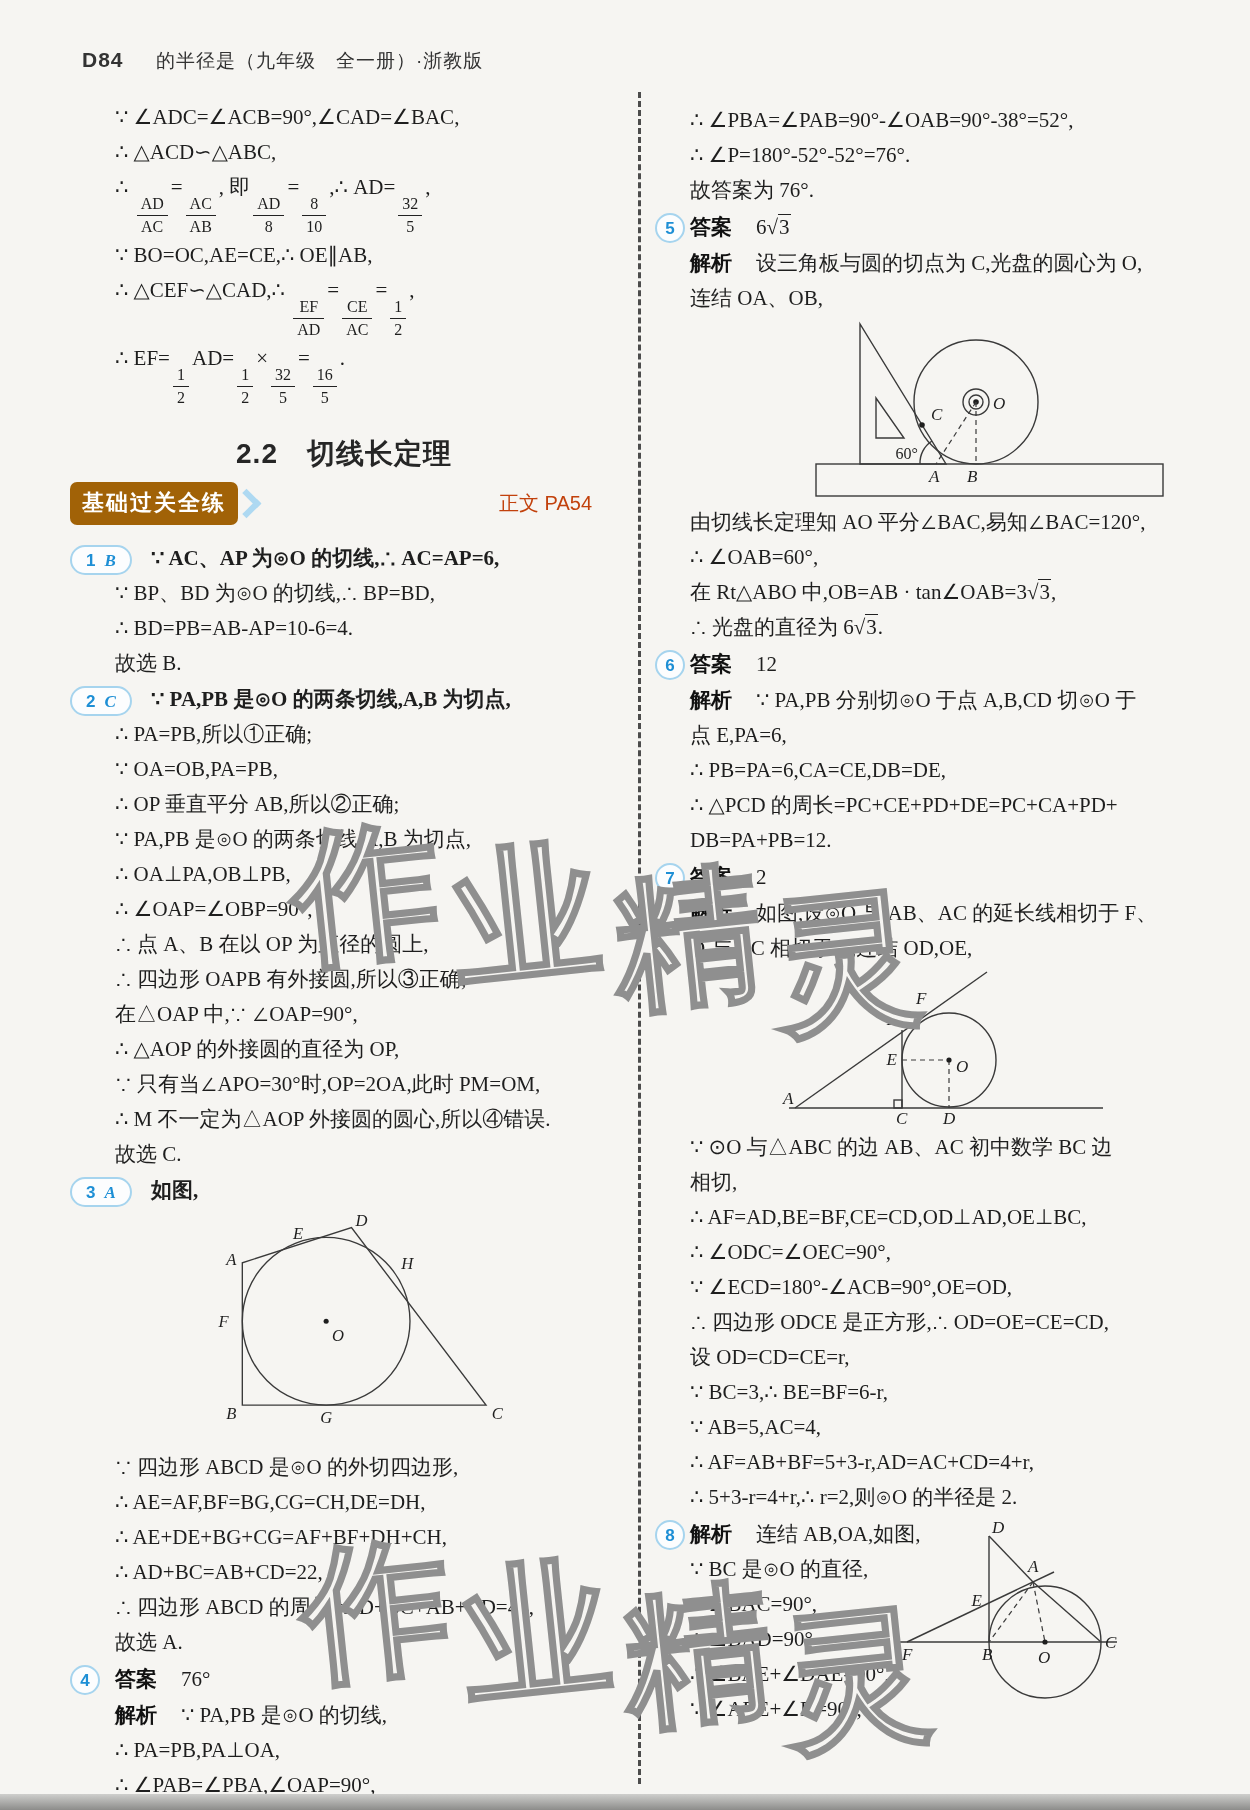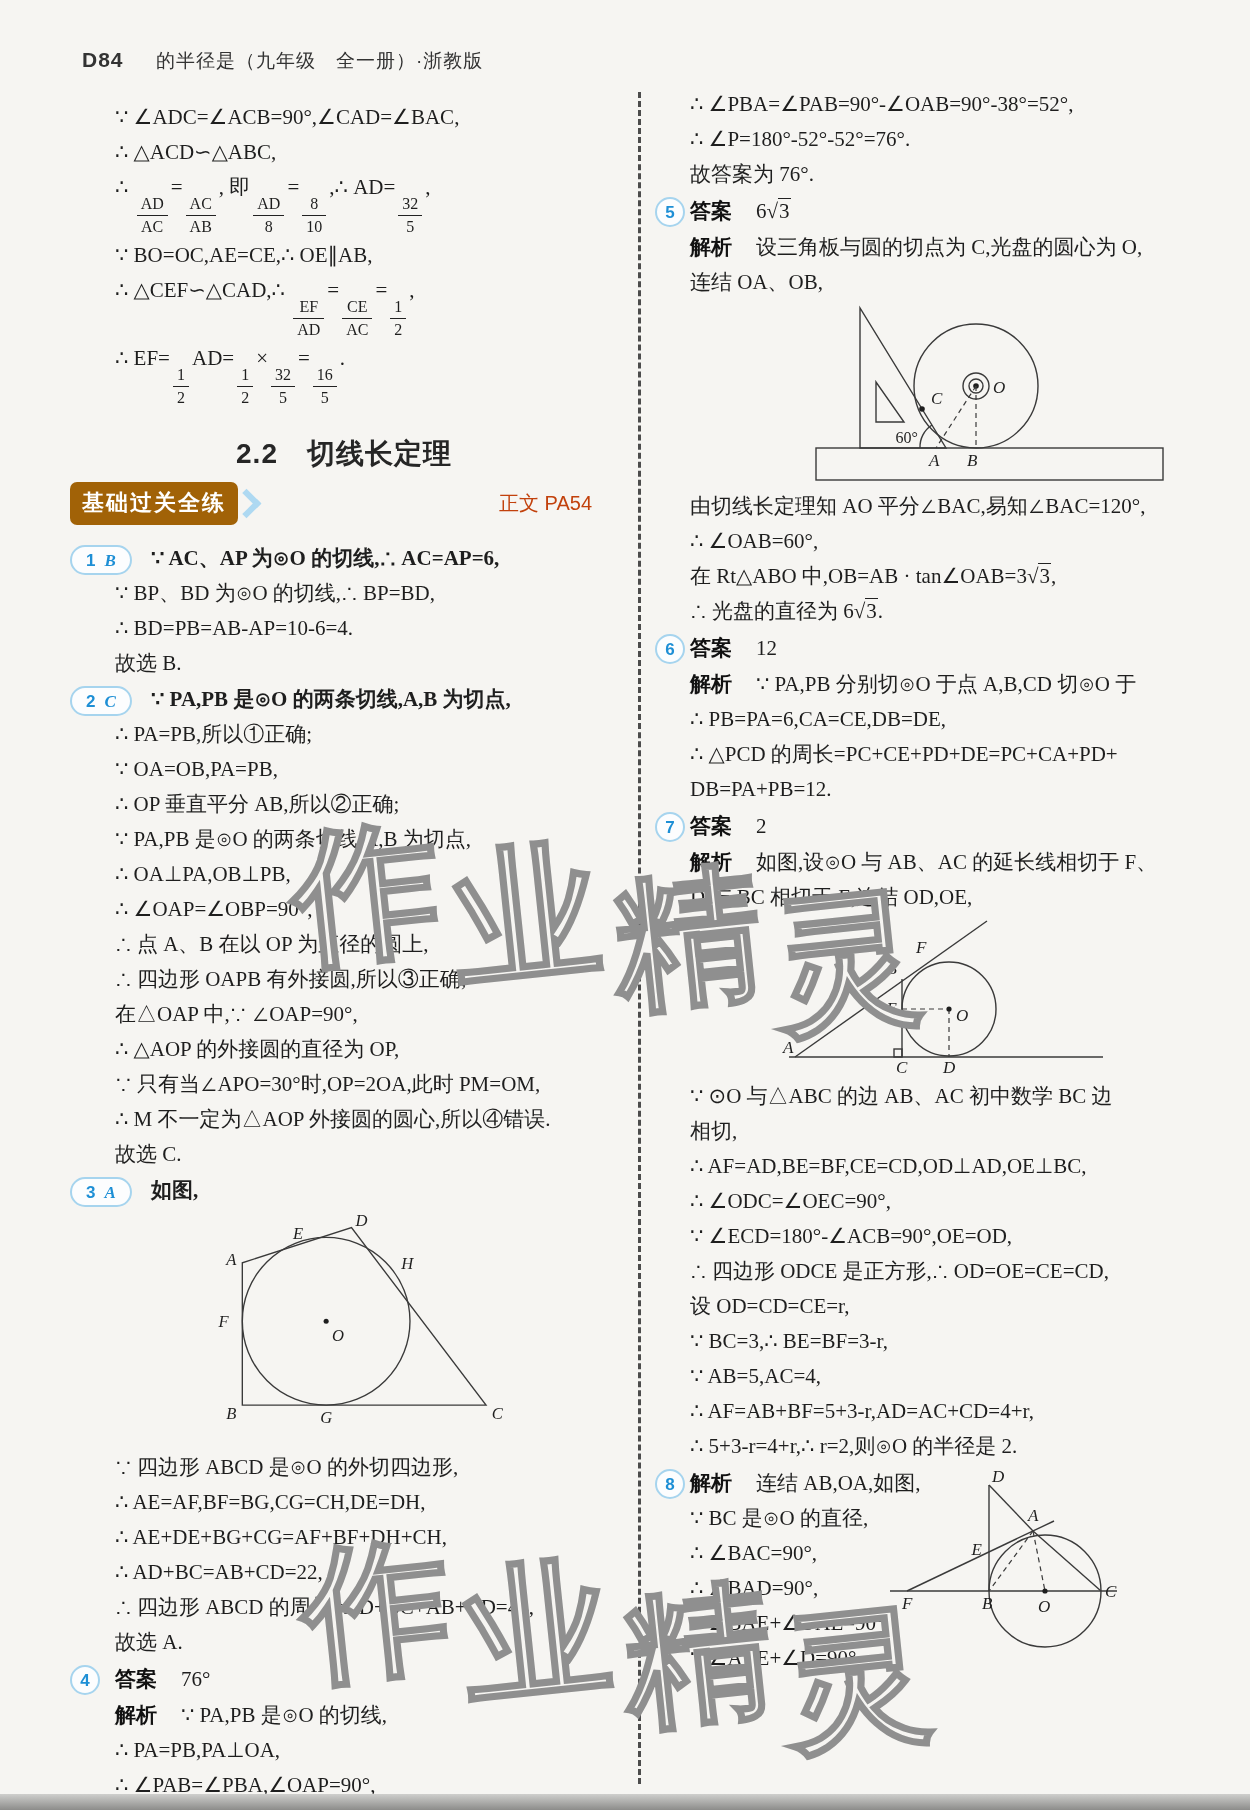--- a/index.html
+++ b/index.html
@@ -5,21 +5,21 @@
   html,body{margin:0;padding:0;}
   body{width:1250px;height:1810px;position:relative;background:#f6f5f2;overflow:hidden;
        font-family:"Liberation Serif", serif;color:#1e1e1e;}
   
   .hdr{position:absolute;left:82px;top:48px;font-family:"Liberation Sans",sans-serif;color:#333;}
   .hdr .pno{font-weight:700;font-size:21px;letter-spacing:1px;}
   .hdr .btitle{font-size:19px;margin-left:28px;letter-spacing:1px;}
   
   .col{position:absolute;font-size:21px;line-height:35px;}
   #leftcol{left:70px;top:100px;width:548px;}
-  #rightcol{left:655px;top:79px;width:570px;}
+  #rightcol{left:655px;top:95px;width:570px;}
   .colpad{padding-left:45px;}
   #rightcol .colpad{padding-left:35px;}
   .ln{min-height:35px;white-space:nowrap;}
   .lead{font-family:"Liberation Sans",sans-serif;font-weight:700;font-style:normal;
         margin-right:24px;color:#111;}
   
   .fr{display:inline-flex;flex-direction:column;vertical-align:-15px;text-align:center;
       margin:0 3px;font-size:16px;line-height:22px;}
   .fr .n{padding:0 4px;}
   .fr .d{border-top:1.6px solid #222;padding:0 4px;}
@@ -239,20 +239,21 @@
 </div>
         <div class="ln">由切线长定理知 AO 平分∠BAC,易知∠BAC=120°,</div>
         <div class="ln">∴ ∠OAB=60°,</div>
         <div class="ln">在 Rt△ABO 中,OB=AB · tan∠OAB=3<span class="sq">√<span class="rad">3</span></span>,</div>
         <div class="ln">∴ 光盘的直径为 6<span class="sq">√<span class="rad">3</span></span>.</div>
       </div>
       <div class="item">
         <span class="circ">6</span>
         <div class="ln"><span class="lead">答案</span>12</div>
         <div class="ln"><span class="lead">解析</span>∵ PA,PB 分别切⊙O 于点 A,B,CD 切⊙O 于</div>
+        <div class="ln">点 E,PA=6,</div>
         <div class="ln">∴ PB=PA=6,CA=CE,DB=DE,</div>
         <div class="ln">∴ △PCD 的周长=PC+CE+PD+DE=PC+CA+PD+</div>
         <div class="ln">DB=PA+PB=12.</div>
       </div>
       <div class="item">
         <span class="circ">7</span>
         <div class="ln"><span class="lead">答案</span>2</div>
         <div class="ln"><span class="lead">解析</span>如图,设⊙O 与 AB、AC 的延长线相切于 F、</div>
         <div class="ln">D,与 BC 相切于 E,连结 OD,OE,</div>
         <div class="figwrap f7">
@@ -274,21 +275,21 @@
     <text x="168" y="156">D</text>
   </svg>
 </div>
         <div class="ln">∵ ⊙O 与△ABC 的边 AB、AC 初中数学 BC 边</div>
         <div class="ln">相切,</div>
         <div class="ln">∴ AF=AD,BE=BF,CE=CD,OD⊥AD,OE⊥BC,</div>
         <div class="ln">∴ ∠ODC=∠OEC=90°,</div>
         <div class="ln">∵ ∠ECD=180°-∠ACB=90°,OE=OD,</div>
         <div class="ln">∴ 四边形 ODCE 是正方形,∴ OD=OE=CE=CD,</div>
         <div class="ln">设 OD=CD=CE=r,</div>
-        <div class="ln">∵ BC=3,∴ BE=BF=3-r,</div>
+        <div class="ln">∵ BC=3,∴ BE=BF=6-r,</div>
         <div class="ln">∵ AB=5,AC=4,</div>
         <div class="ln">∴ AF=AB+BF=5+3-r,AD=AC+CD=4+r,</div>
         <div class="ln">∴ 5+3-r=4+r,∴ r=2,则⊙O 的半径是 2.</div>
       </div>
       <div class="item has-abs">
         <span class="circ">8</span>
         <div class="ln"><span class="lead">解析</span>连结 AB,OA,如图,</div>
         <div class="ln">∵ BC 是⊙O 的直径,</div>
         <div class="ln">∴ ∠BAC=90°,</div>
         <div class="ln">∴ ∠BAD=90°,</div>

